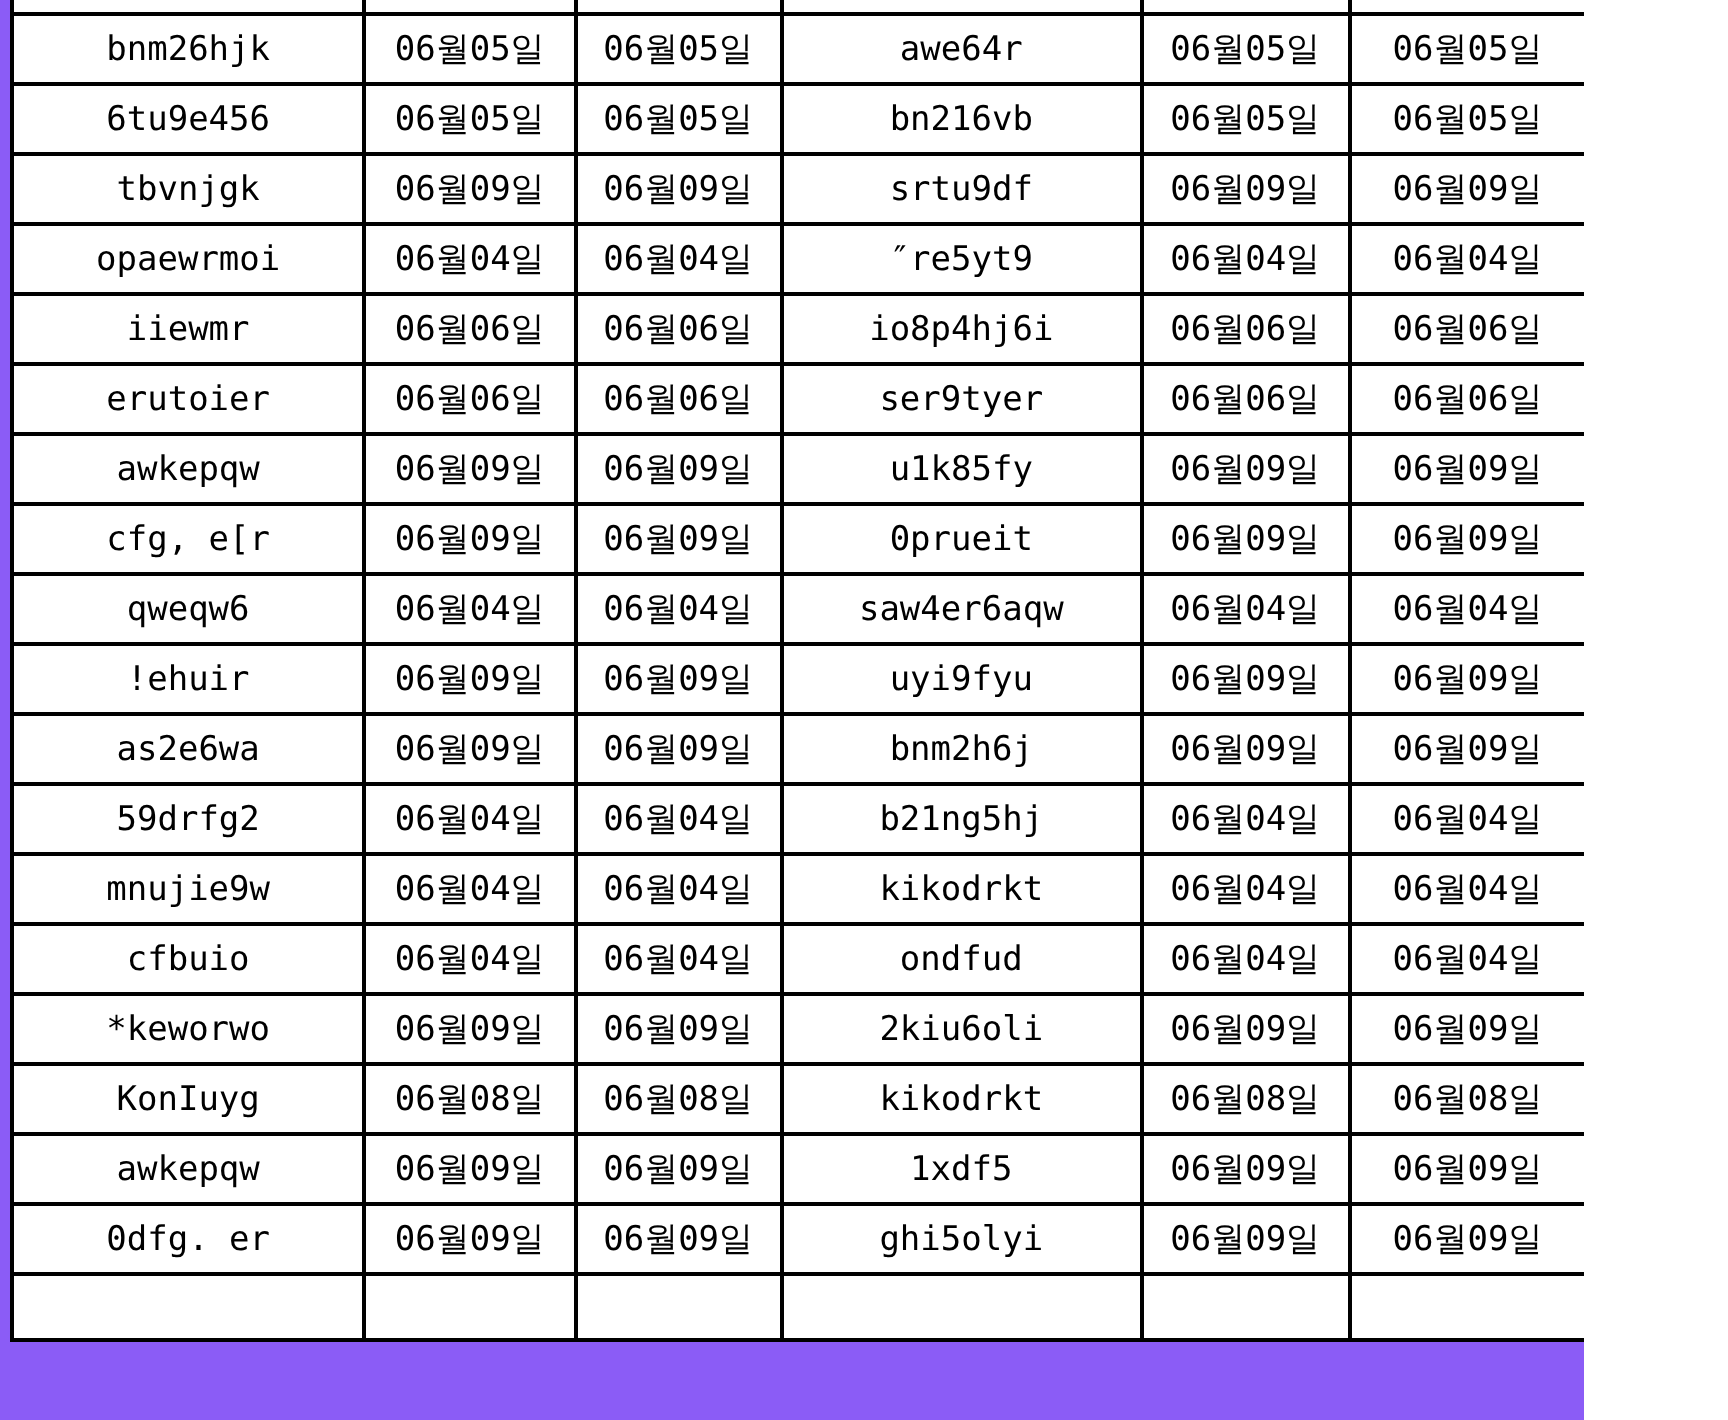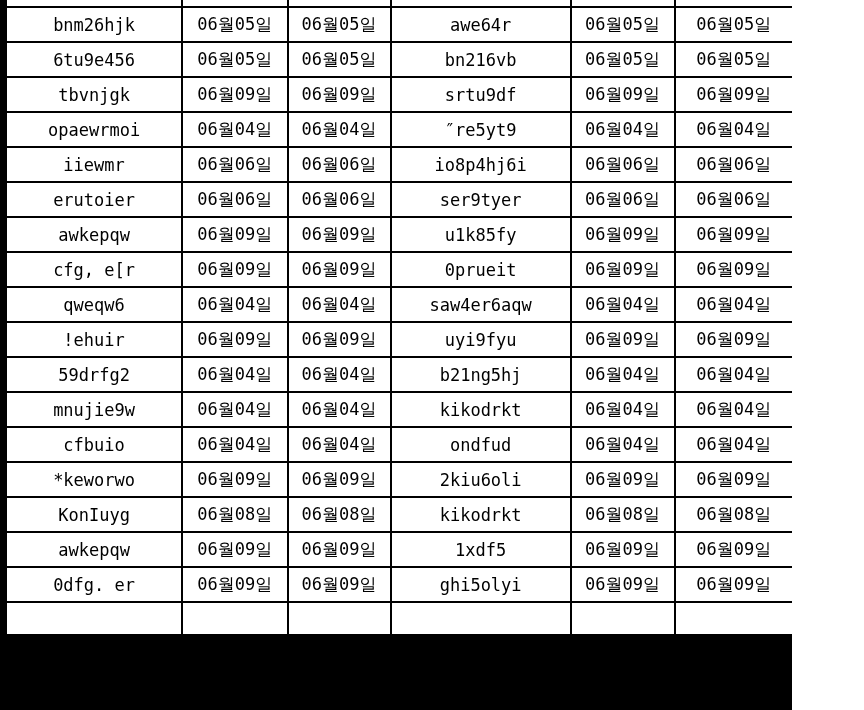--- a/index.html
+++ b/index.html
@@ -5,21 +5,21 @@
   html, body {
     margin: 0;
     padding: 0;
     background: #ffffff;
   }
   .viewport {
     position: relative;
     width: 792px;
     height: 710px;
     overflow: hidden;
-    background: #000000;
+    background: #8b5cf6;
   }
   table.grid {
     position: absolute;
     left: 5px;
     top: -27px;
     border-collapse: collapse;
     table-layout: fixed;
     background: #ffffff;
   }
   table.grid td {
@@ -138,20 +138,28 @@
         </tr>
         <tr>
           <td>!ehuir</td>
           <td>06월09일</td>
           <td>06월09일</td>
           <td>uyi9fyu</td>
           <td>06월09일</td>
           <td>06월09일</td>
         </tr>
         <tr>
+          <td>as2e6wa</td>
+          <td>06월09일</td>
+          <td>06월09일</td>
+          <td>bnm2h6j</td>
+          <td>06월09일</td>
+          <td>06월09일</td>
+        </tr>
+        <tr>
           <td>59drfg2</td>
           <td>06월04일</td>
           <td>06월04일</td>
           <td>b21ng5hj</td>
           <td>06월04일</td>
           <td>06월04일</td>
         </tr>
         <tr>
           <td>mnujie9w</td>
           <td>06월04일</td>

